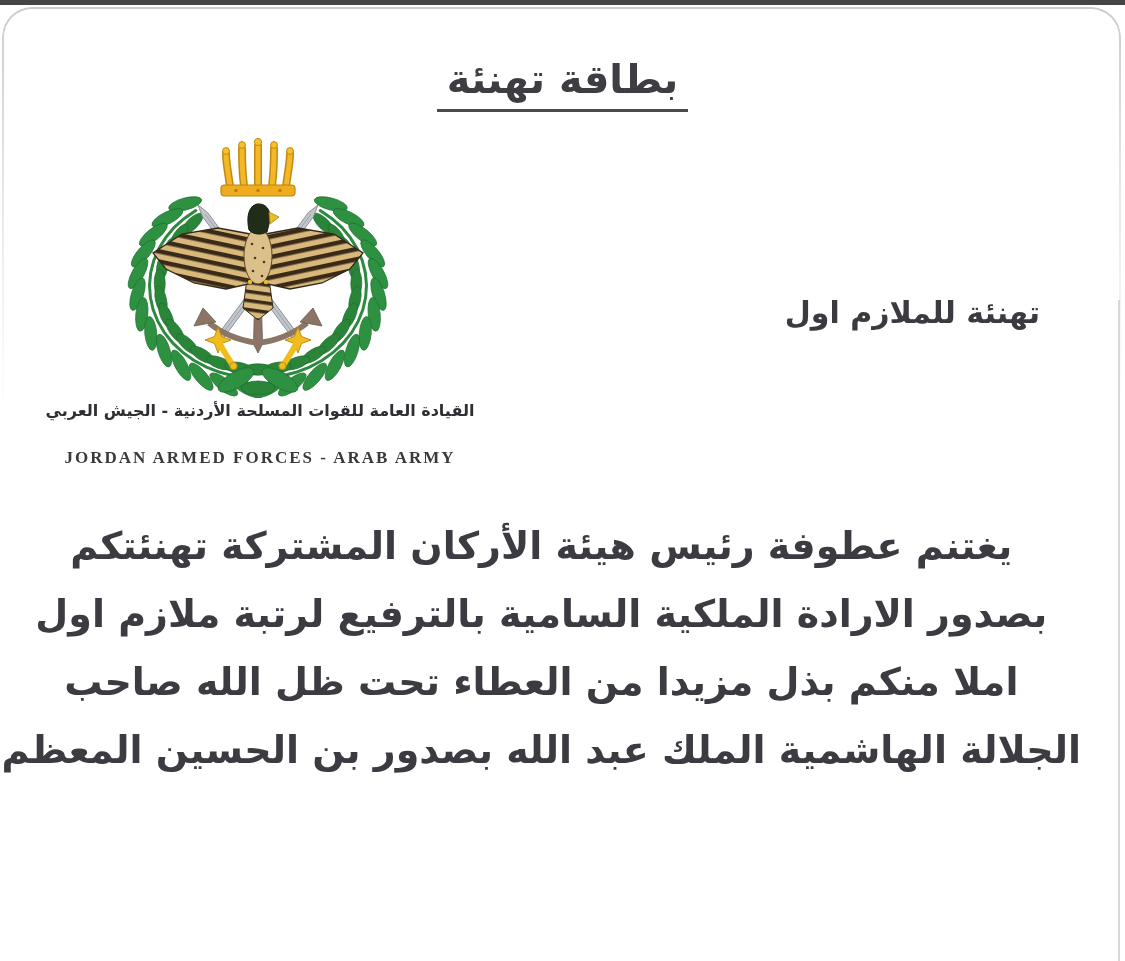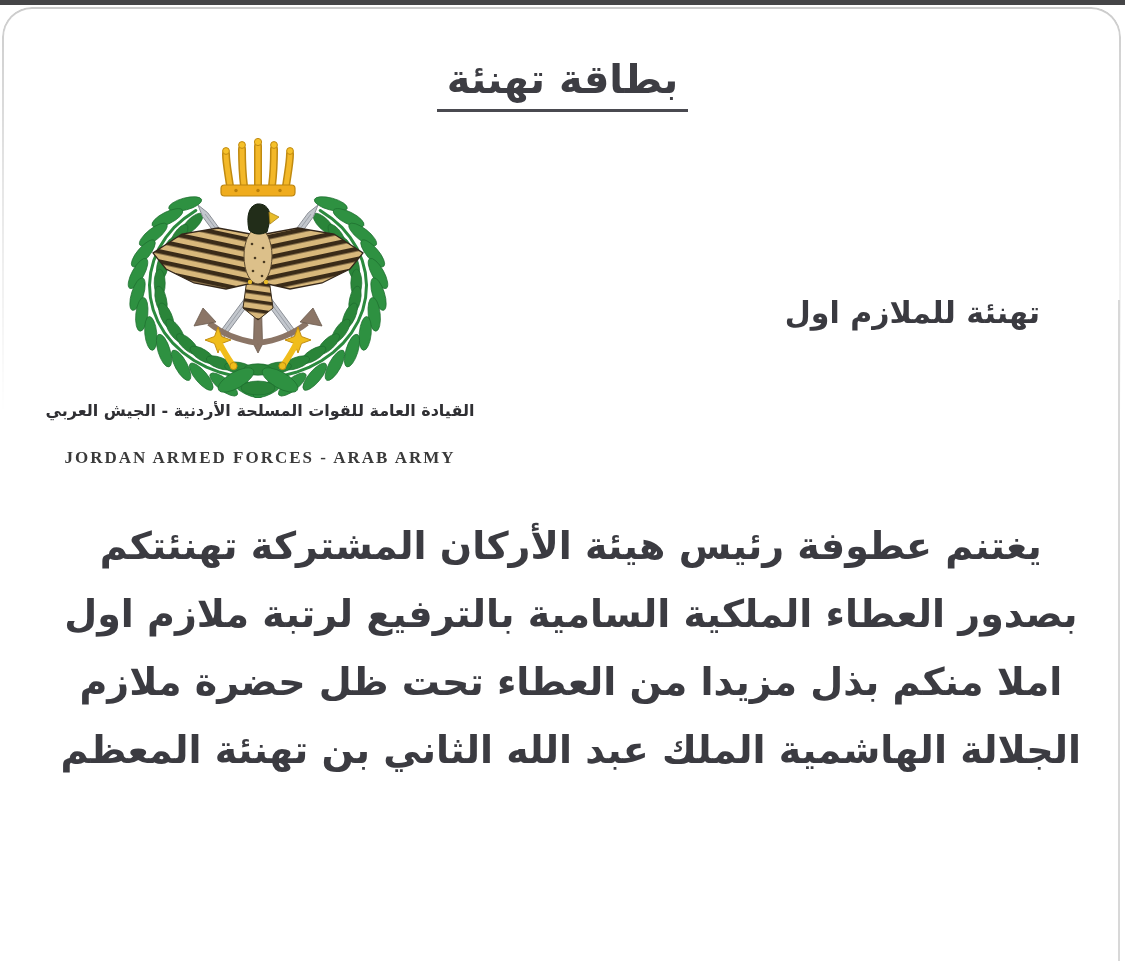--- a/index.html
+++ b/index.html
@@ -190,16 +190,16 @@
 
 <div class="emblem-ar">القيادة العامة للقوات المسلحة الأردنية - الجيش العربي</div>
 <div class="emblem-en">JORDAN ARMED FORCES - ARAB ARMY</div>
 
 <div class="recipient">
   <div>تهنئة للملازم اول</div>
 </div>
 
 <div class="message">
   <div>يغتنم عطوفة رئيس هيئة الأركان المشتركة تهنئتكم</div>
-  <div>بصدور العطاء الملكية السامية بالترفيع لرتبة ملازم اول</div>
-  <div>املا منكم بذل مزيدا من العطاء تحت ظل حضرة ملازم</div>
-  <div>الجلالة الهاشمية الملك عبد الله الثاني بن تهنئة المعظم</div>
+  <div>بصدور الارادة الملكية السامية بالترفيع لرتبة ملازم اول</div>
+  <div>املا منكم بذل مزيدا من العطاء تحت ظل الله صاحب</div>
+  <div>الجلالة الهاشمية الملك عبد الله بصدور بن الحسين المعظم</div>
 </div>
 
 </body></html>

